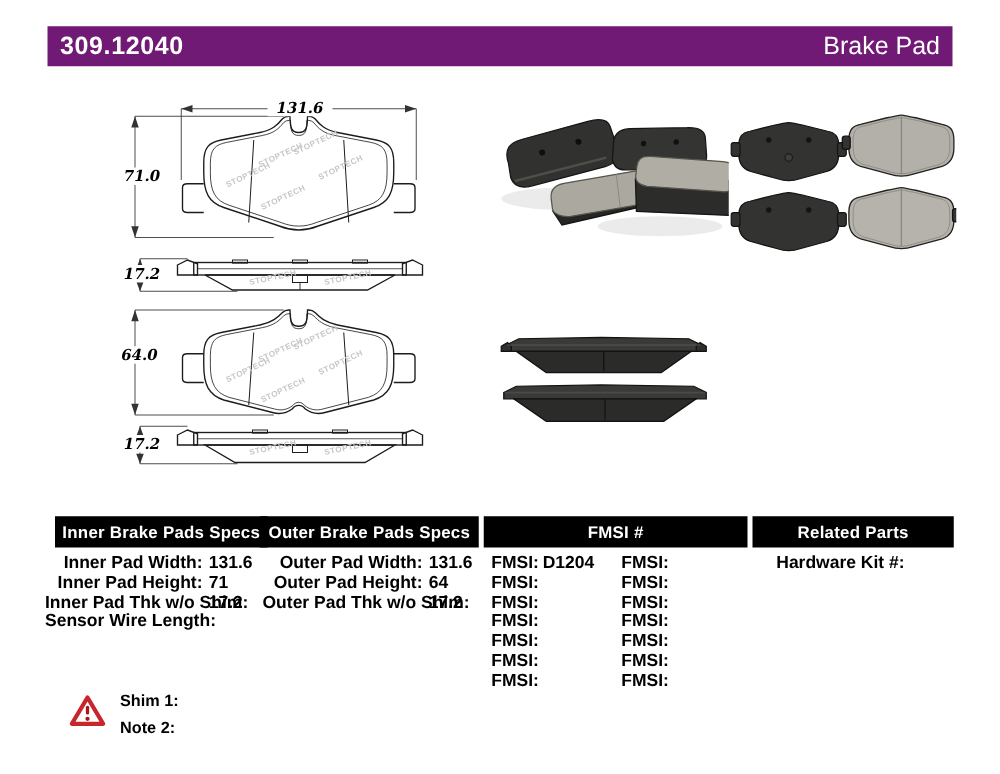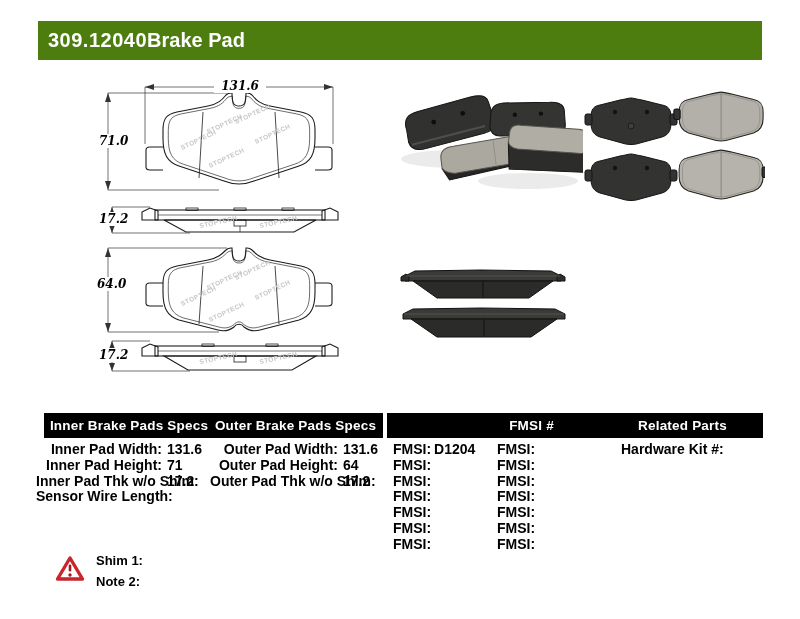--- a/index.html
+++ b/index.html
@@ -1,25 +1,25 @@
 <!DOCTYPE html>
 <html><head>
 <meta charset="utf-8">
 <style>
   html,body{margin:0;padding:0;background:#fff;}
   #page{position:relative;width:800px;height:619px;background:#ffffff;overflow:hidden;
         font-family:"Liberation Sans",sans-serif;color:#000;}
   .abs{position:absolute;}
 
   
-  .hdr-bar{left:38px;top:21px;width:724px;height:39px;background:#4d7c0f;color:#fff;
-           display:flex;align-items:center;
+  .hdr-bar{left:38px;top:21px;width:724px;height:32px;background:#701a75;color:#fff;
+           display:flex;align-items:center;justify-content:space-between;
            padding:0 10px;box-sizing:border-box;}
   .hdr-bar .pn{font-size:20px;font-weight:bold;letter-spacing:.5px;}
-  .hdr-bar .pt{font-size:20px;font-weight:bold;}
+  .hdr-bar .pt{font-size:20px;font-weight:normal;}
 
   
   .dim{position:absolute;font-family:"DejaVu Serif",serif;font-style:italic;font-weight:bold;
        font-size:12px;background:#fff;padding:0 2px;line-height:14px;}
 
   
   .th{position:absolute;height:25px;background:#000;color:#fff;font-weight:bold;font-size:13.5px;
       display:flex;align-items:center;justify-content:center;letter-spacing:.2px;}
   .speccol{position:absolute;top:442px;}
   .srow{display:flex;height:15.8px;line-height:15.8px;font-size:14px;font-weight:bold;white-space:nowrap;}
@@ -249,21 +249,21 @@
       <path d="M3,8 L163,8" stroke="#57574f" stroke-width="1.4" opacity="0.6"></path>
     </g>
   </svg>
 
   <div class="th" style="left:36px;top:413px;width:170px;margin-left:8px;">
     <span>Inner Brake Pads Specs</span>
   </div>
   <div class="th" style="left:208px;top:413px;width:175px;">
     <span>Outer Brake Pads Specs</span>
   </div>
-  <div class="th" style="left:387px;top:413px;width:211px;padding-left:39px;">
+  <div class="th" style="left:387px;top:413px;width:211px;">
     <span>FMSI #</span>
   </div>
   <div class="th" style="left:602px;top:413px;width:161px;">
     <span>Related Parts</span>
   </div>
 
   <div class="speccol inner" style="left:36px;">
     <div class="srow">
       <span class="lbl">Inner Pad Width:</span>
       <span class="val">131.6</span>

